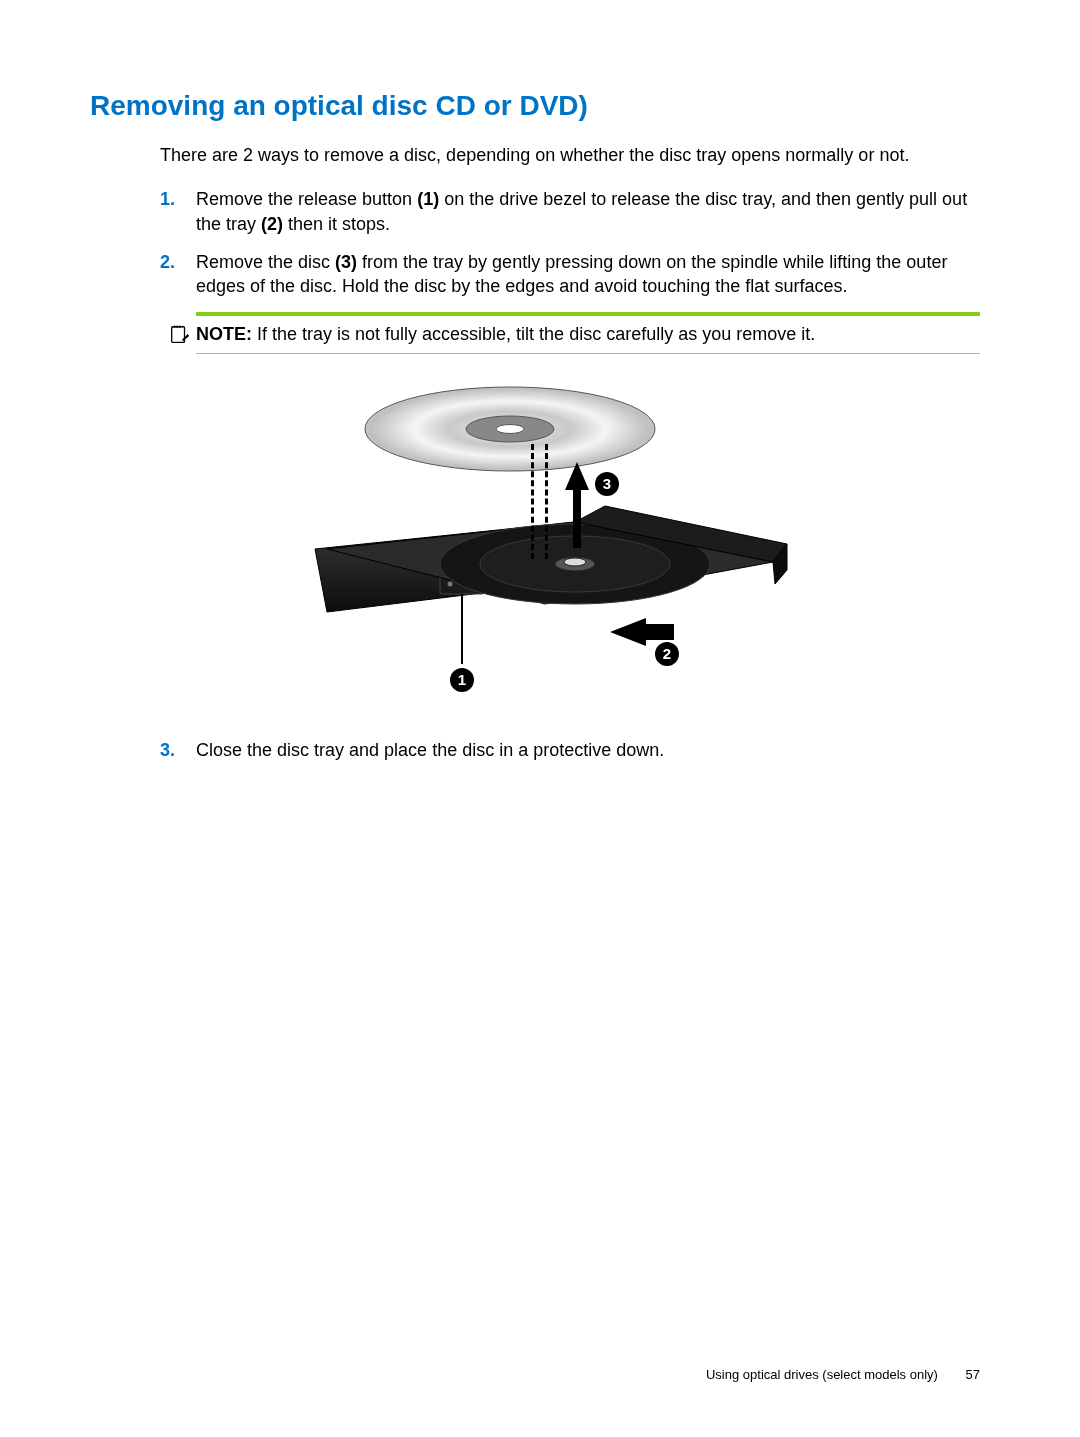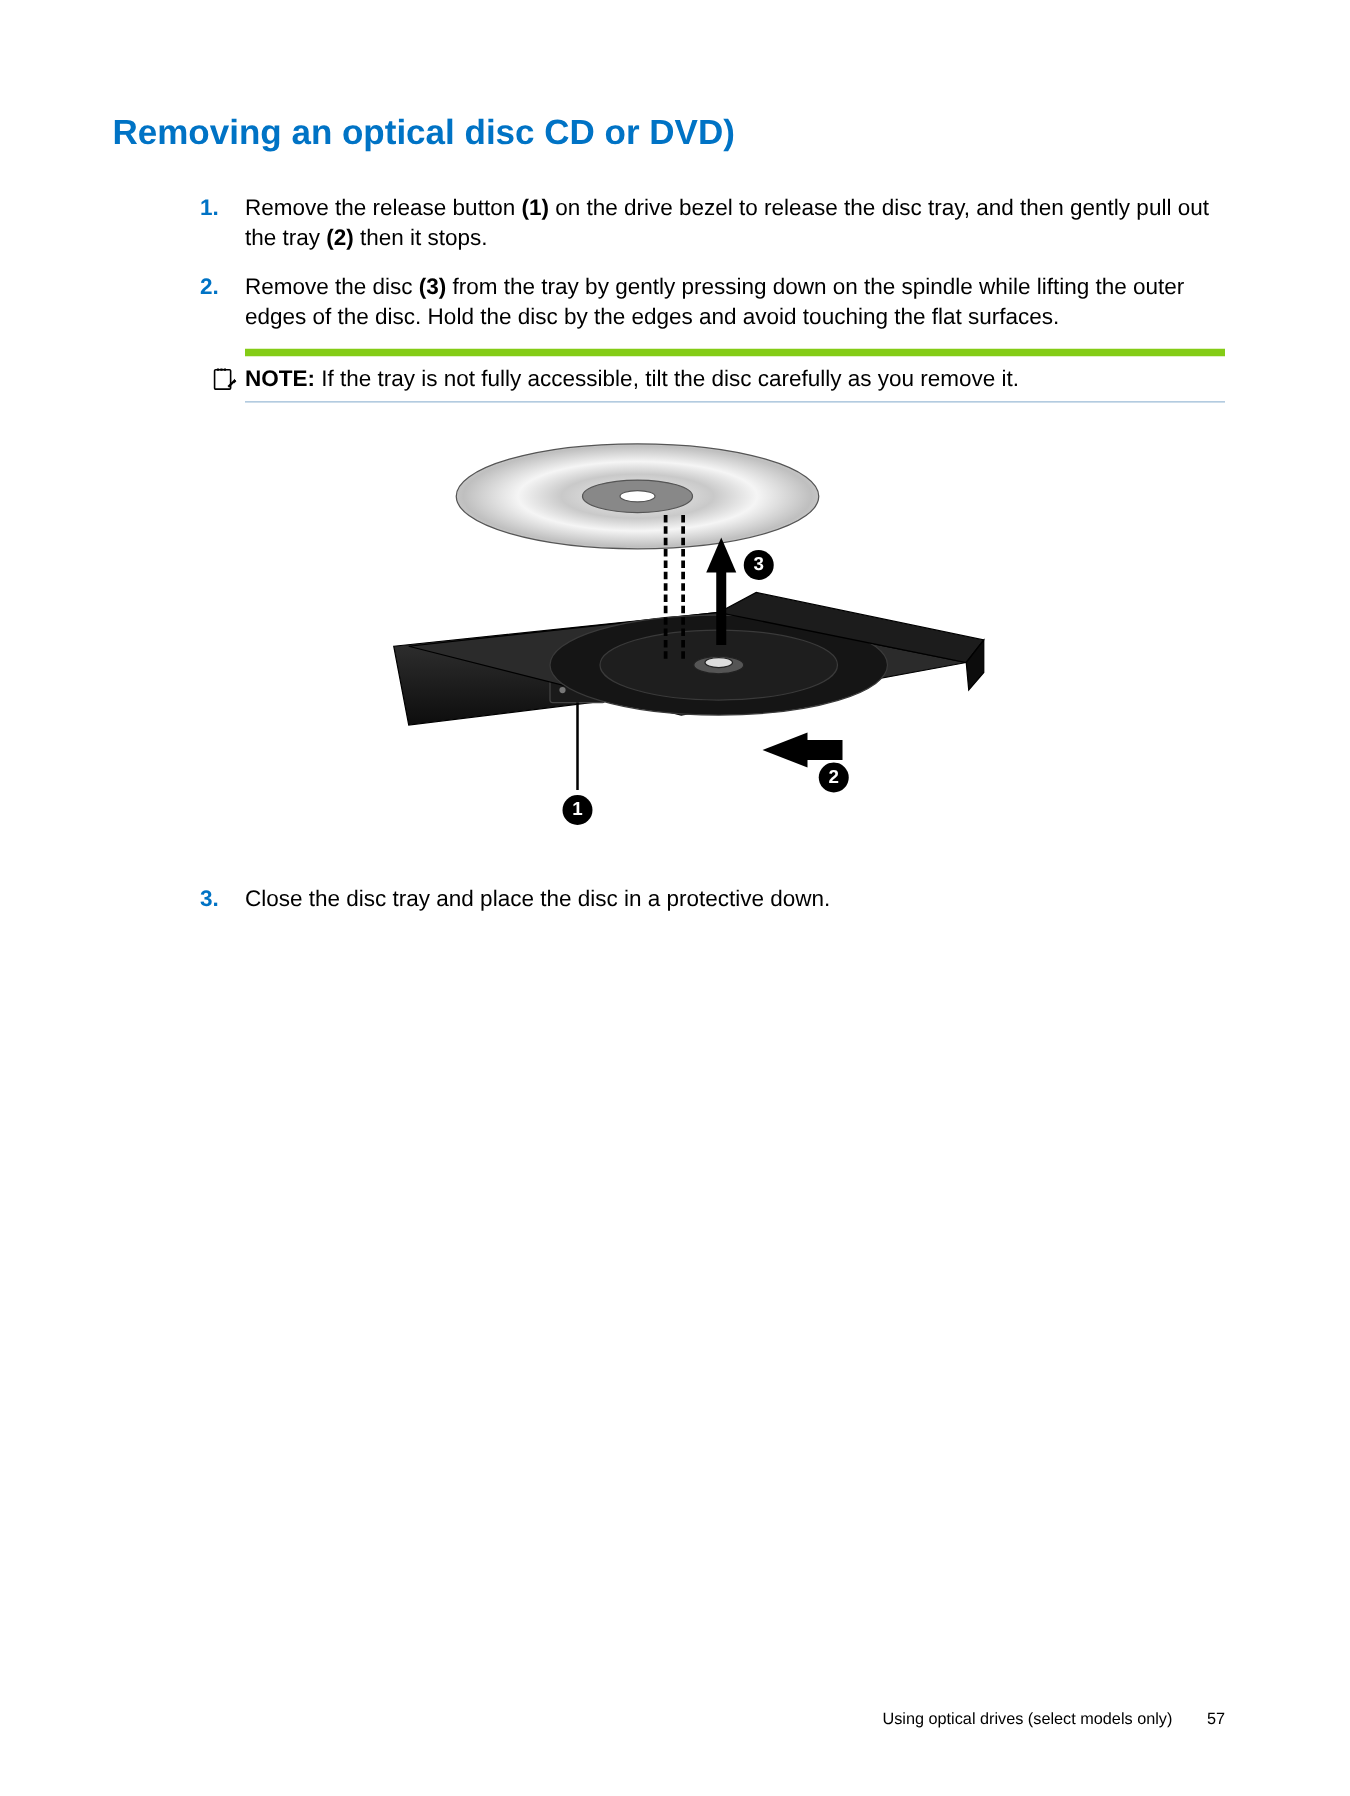--- a/index.html
+++ b/index.html
@@ -16,21 +16,21 @@
   .page {
     padding: 90px 100px 60px 90px;
     box-sizing: border-box;
     height: 100%;
     position: relative;
   }
   h1.title {
     font-size: 28px;
     font-weight: bold;
     color: #0073c5;
-    margin: 0 0 32px 0;
+    margin: 0 0 21px 0;
   }
   h2.subtitle {
     font-size: 21px;
     font-weight: bold;
     color: #0073c5;
     margin: 24px 0 14px 0;
   }
   p.intro {
     font-size: 18px;
     margin: 0 0 20px 0;
@@ -52,21 +52,21 @@
   ol.steps > li .num {
     position: absolute;
     left: 0;
     top: 0;
     font-weight: bold;
     color: #0073c5;
   }
   .b { font-weight: bold; }
   .note-box {
     margin: 12px 0 18px 106px;
-    border-top: 6px solid #84cc16;
+    border-top: 4px solid #84cc16;
     border-bottom: 1px solid #9bbbd6;
     padding: 6px 0;
     font-size: 18px;
     line-height: 1.35;
     position: relative;
   }
   .note-icon {
     position: absolute;
     left: -28px;
     top: 8px;
@@ -142,20 +142,21 @@
     border-left:3px dashed #000;
   }
 </style>
 </head>
 <body>
 
 <div class="page">
 
   <h1 class="title">Removing an optical disc CD or DVD)</h1>
 
+  <p class="intro">There are 2 ways to remove a disc, depending on whether the disc tray opens normally or not.</p>
 
 
   <ol class="steps">
     <li>
       <span class="num">1.</span>
       <span>Remove the release button </span><span class="b">(1)</span><span> on the drive bezel to release the disc tray, and then gently pull out the tray </span><span class="b">(2)</span><span> then it stops.</span>
     </li>
     <li>
       <span class="num">2.</span>
       <span>Remove the disc </span><span class="b">(3)</span><span> from the tray by gently pressing down on the spindle while lifting the outer edges of the disc. Hold the disc by the edges and avoid touching the flat surfaces.</span>

